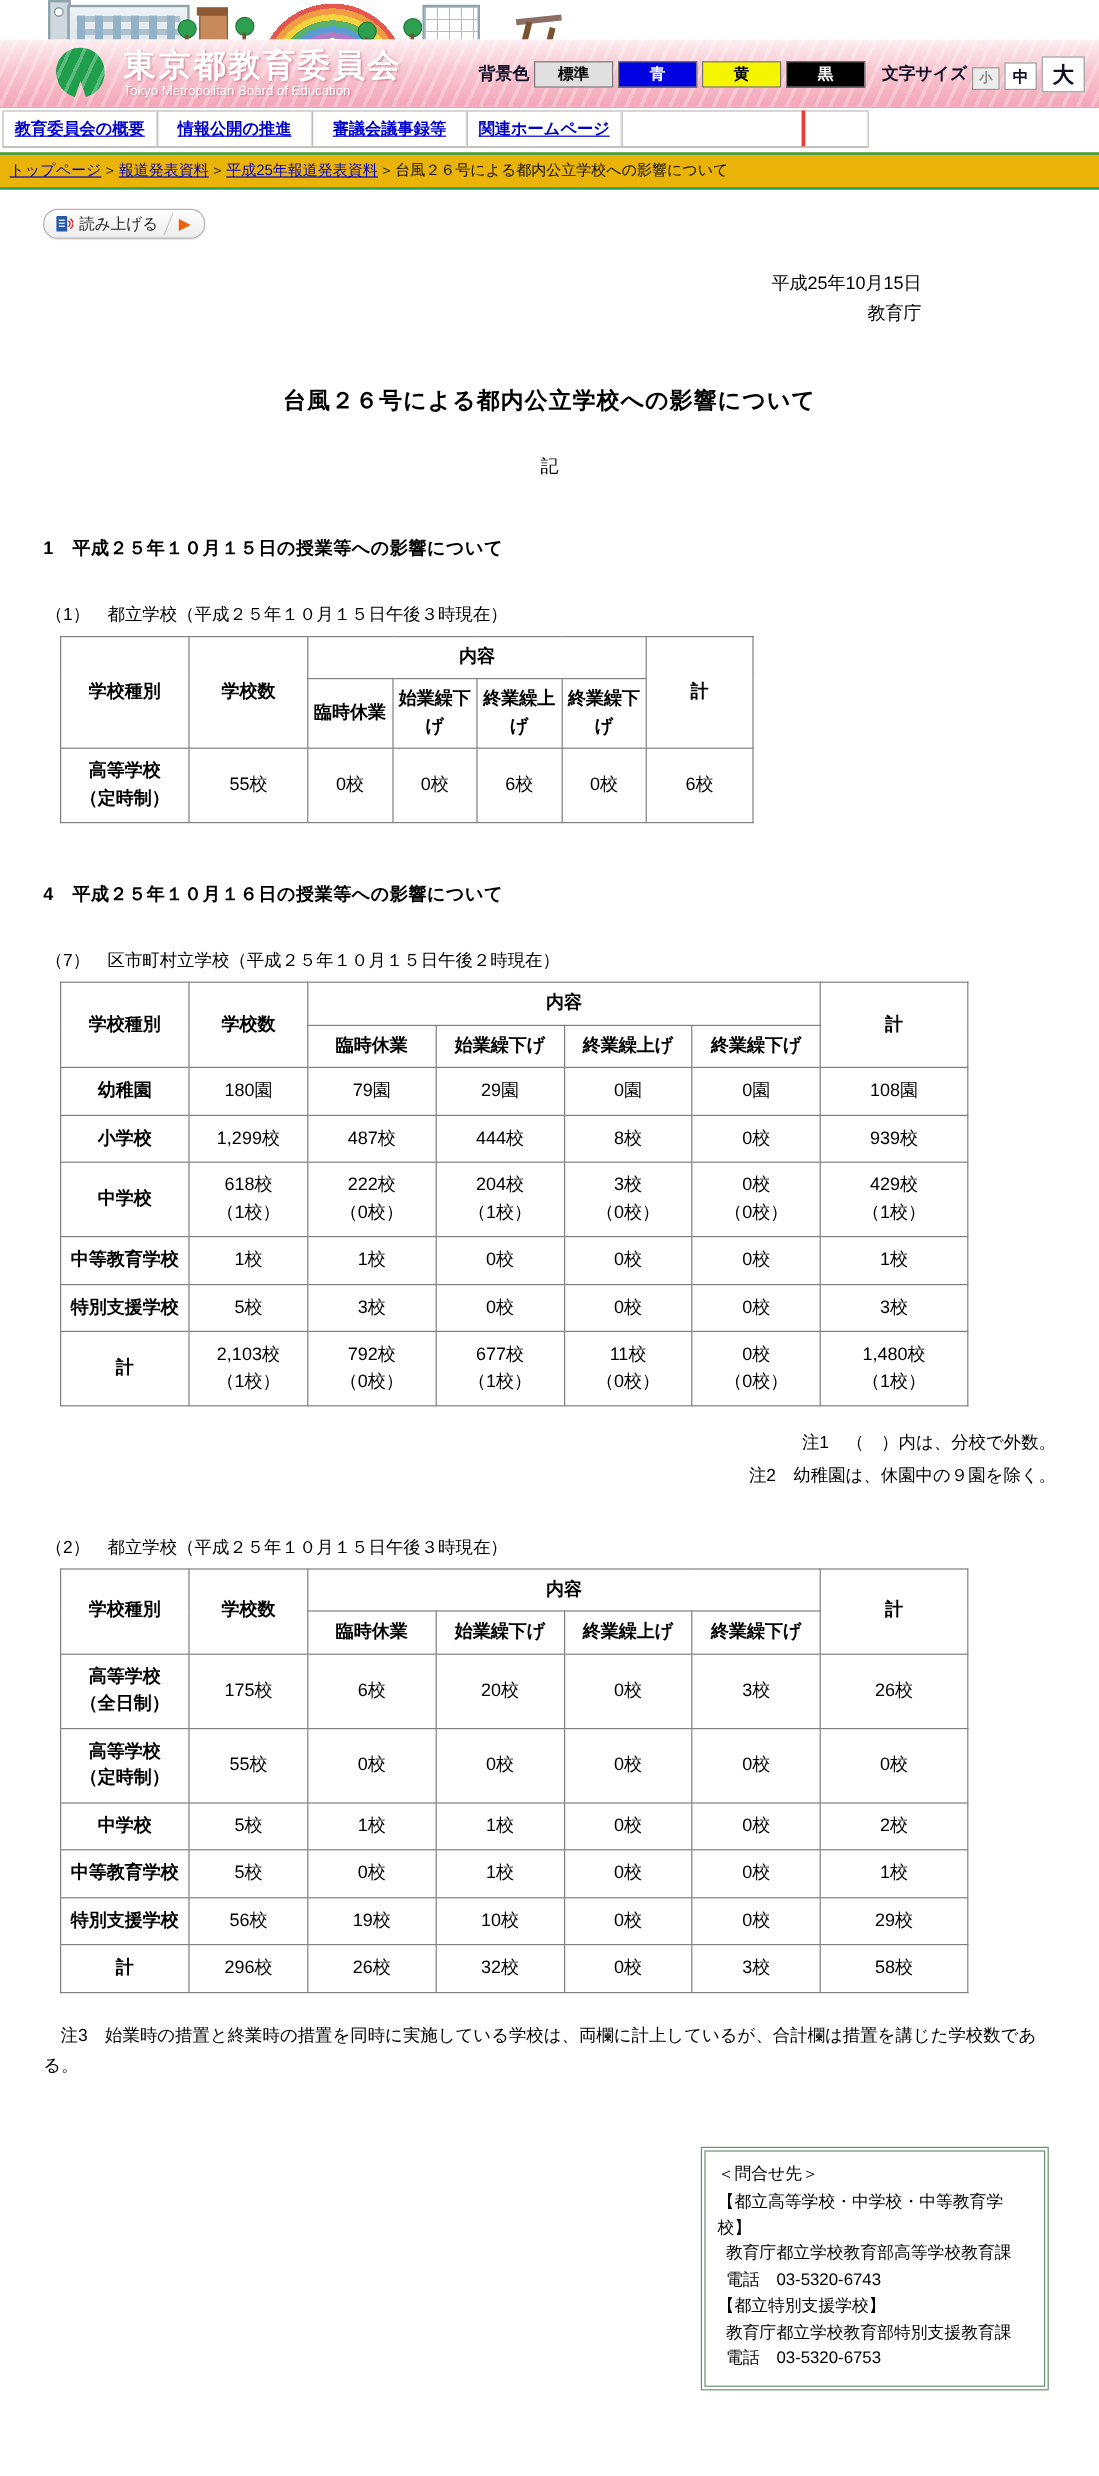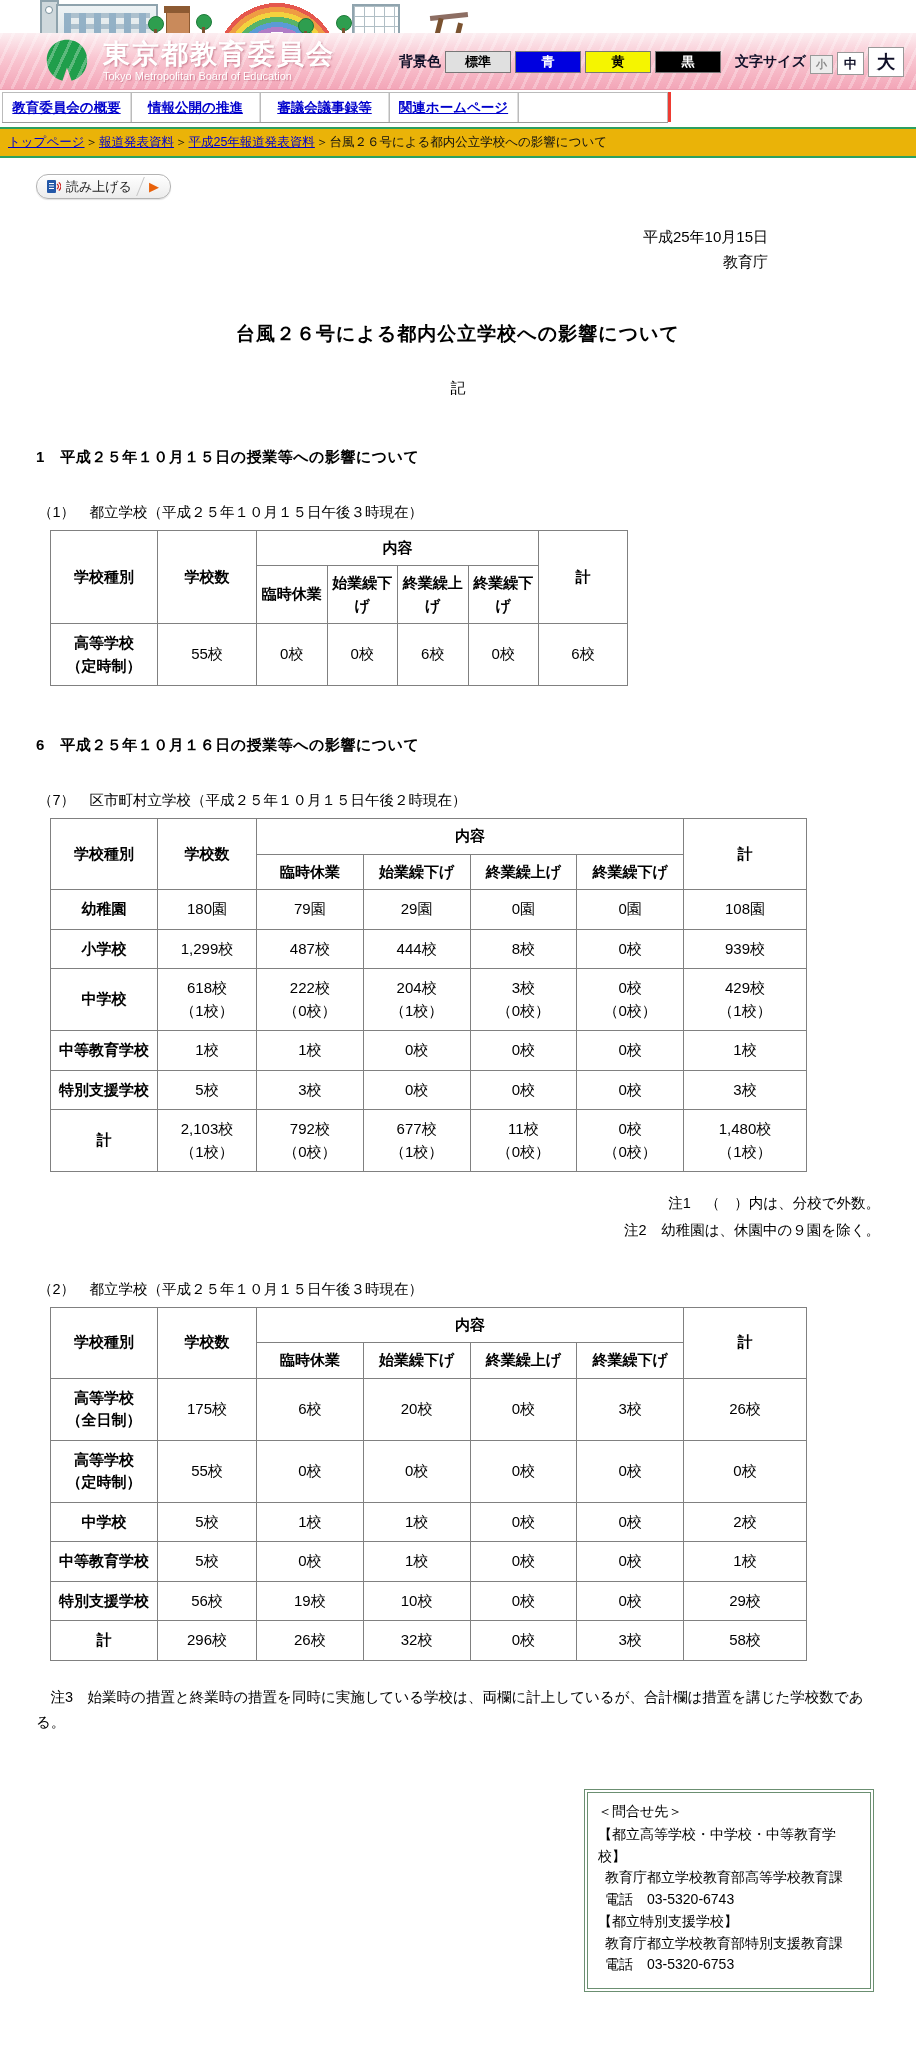--- a/index.html
+++ b/index.html
@@ -36,21 +36,21 @@
   .controls{position:absolute;right:12px;top:1px;height:56px;display:flex;align-items:center;font-size:14px;font-weight:bold;color:#101028;}
   .hbtn{display:inline-block;min-width:30px;text-align:center;padding:2px 17px;border:1px solid #777;font-size:13px;font-weight:bold;margin-left:4px;cursor:pointer;line-height:1.2;}
   .ctl-label.fs{margin-left:14px;}
   .fbtn{display:inline-block;text-align:center;border:1px solid #999;background:#fff;margin-left:4px;cursor:pointer;line-height:1;}
   .fbtn.f0{font-size:11px;padding:3px 5px;color:#888;background:#ececec;}
   .fbtn.f1{font-size:13px;padding:4px 6px;}
   .fbtn.f2{font-size:18px;padding:5px 8px;}
 
   
   .navrow-wrap{position:relative;height:33px;padding-top:2px;}
-  .navrow{display:flex;width:666px;height:29px;border-top:1px solid #bbb;border-bottom:1px solid #9a9a9a;margin-left:2px;}
+  .navrow{display:flex;width:722px;height:29px;border-top:1px solid #bbb;border-bottom:1px solid #9a9a9a;margin-left:2px;}
   .nav-cell{width:127px;border-left:1px solid #bbb;border-right:1px solid #ddd;display:flex;align-items:center;justify-content:center;}
   .nav-cell.filler{flex:1;border-right:1px solid #bbb;}
   .nav-link{color:#0000cc;text-decoration:underline;font-size:13.5px;font-weight:bold;cursor:pointer;}
   .nav-accent{position:absolute;left:668px;top:2px;width:3px;height:30px;background:#ee3b32;}
 
   
   .breadcrumb{margin-top:2px;background:#eab308;border-top:2px solid #2da060;border-bottom:2px solid #2da060;padding:5px 8px;font-size:12.5px;}
   .bc-link{color:#0000cc;text-decoration:underline;cursor:pointer;}
   .bc-sep{margin:0 1px;color:#111;}
   .bc-cur{color:#111;}
@@ -199,21 +199,21 @@
             <td>55校</td>
             <td>0校</td>
             <td>0校</td>
             <td>6校</td>
             <td>0校</td>
             <td>6校</td>
           </tr>
         </tbody>
       </table>
 
-    <h2 class="sec">6　平成２５年１０月１６日の授業等への影響について</h2>
+    <h2 class="sec">4　平成２５年１０月１６日の授業等への影響について</h2>
     <div class="tcaption">（7）　区市町村立学校（平成２５年１０月１５日午後２時現在）</div>
     <table class="impact wide">
         <thead>
           <tr>
             <th rowspan="2">学校種別</th>
             <th rowspan="2">学校数</th>
             <th colspan="4">内容</th>
             <th rowspan="2">計</th>
           </tr>
           <tr>

